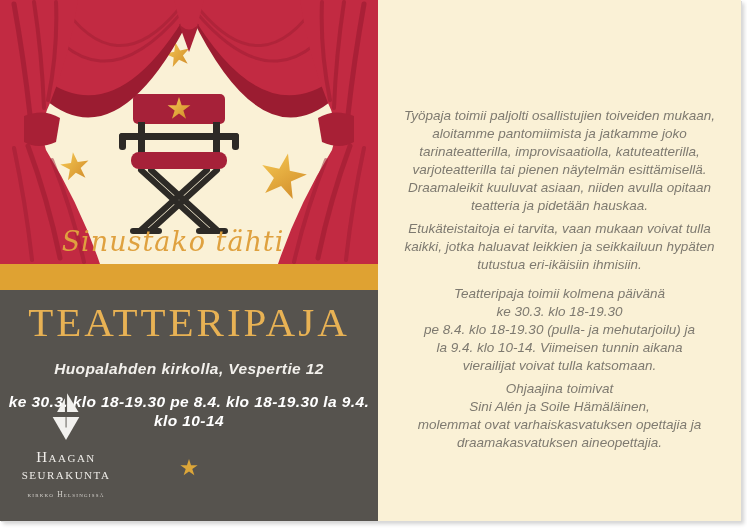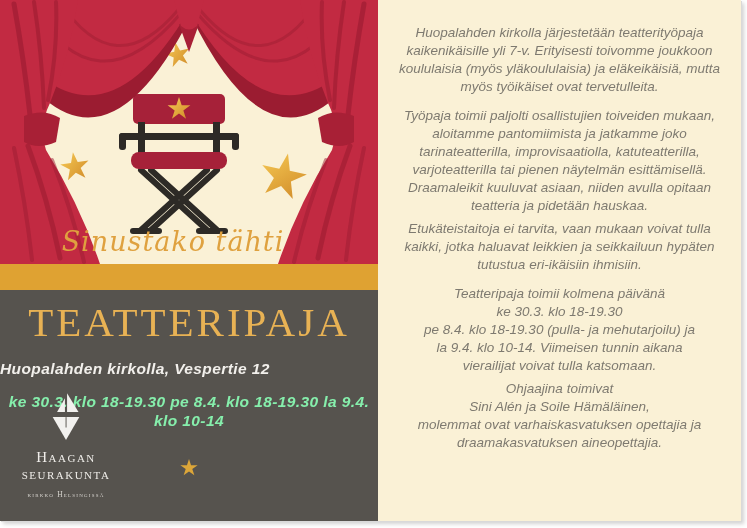--- a/index.html
+++ b/index.html
@@ -8,24 +8,24 @@
          box-shadow:1px 1px 0 #d9d9d9, 3px 3px 4px rgba(0,0,0,0.18);}
   
   .stage{position:absolute;left:0;top:0;width:378px;height:264px;background:#FAF1D6;overflow:hidden;}
   .tagline{position:absolute;left:0;top:226px;width:346px;text-align:center;
            font-family:"DejaVu Serif",serif;font-style:italic;font-size:27px;letter-spacing:1px;color:#DFA13F;}
   .gold-bar{position:absolute;left:0;top:264px;width:378px;height:26px;background:#DFA232;}
   
   .info-panel{position:absolute;left:0;top:290px;width:378px;height:231px;background:#56534E;}
   .gp-title{position:absolute;left:0;top:8px;width:378px;text-align:center;
             font-family:"Liberation Serif",serif;font-size:41px;letter-spacing:3px;color:#E8B254;}
-  .gp-venue{position:absolute;left:0;top:70px;width:378px;
+  .gp-venue{position:absolute;left:0;top:70px;width:378px;text-align:center;
             font-weight:bold;font-style:italic;font-size:15.5px;color:#F2F0EC;letter-spacing:0.4px;}
   .gp-schedule{position:absolute;left:0;top:102px;width:378px;text-align:center;
-            font-weight:bold;font-style:italic;font-size:15.5px;line-height:19px;color:#86efac;letter-spacing:0.4px;}
+            font-weight:bold;font-style:italic;font-size:15.5px;line-height:19px;color:#ffffff;letter-spacing:0.4px;}
   .gp-star{position:absolute;left:0;top:168px;width:378px;text-align:center;}
   .gp-activities{position:absolute;left:0;top:199px;width:378px;text-align:center;
             font-style:italic;font-weight:bold;font-size:10.5px;line-height:15px;color:#BE9540;letter-spacing:0.5px;}
   .gp-logo{position:absolute;left:5px;top:100px;width:122px;text-align:center;}
   .gp-logo-line1{font-family:"Liberation Serif",serif;font-variant:small-caps;font-size:15px;
             letter-spacing:1.5px;color:#EFEDE9;margin-top:5px;}
   .gp-logo-line2{font-family:"Liberation Serif",serif;font-variant:small-caps;font-size:7.5px;
             letter-spacing:1.2px;color:#D8D5D0;margin-top:7px;}
   
   .text-panel{position:absolute;left:378px;top:0;width:363px;height:521px;background:#FAF1D6;
@@ -132,24 +132,20 @@
 
       <div class="gp-star">
         <svg width="20" height="20" viewBox="-1.1 -1.1 2.2 2.2">
           <use xlink:href="#star5" href="#star5" fill="#DCA639"></use>
         </svg>
       </div>
 
     </div>
 
     <div class="text-panel">
-      <div class="para p1">Huopalahden kirkolla järjestetään teatterityöpaja
-kaikenikäisille yli 7-v. Erityisesti toivomme joukkoon
-koululaisia (myös yläkoululaisia) ja eläkeikäisiä, mutta
-myös työikäiset ovat tervetulleita.</div>
       <div class="para p3">Etukäteistaitoja ei tarvita, vaan mukaan voivat tulla
 kaikki, jotka haluavat leikkien ja seikkailuun hypäten
 tutustua eri-ikäisiin ihmisiin.</div>
       <div class="para p2">Työpaja toimii paljolti osallistujien toiveiden mukaan,
 aloitamme pantomiimista ja jatkamme joko
 tarinateatterilla, improvisaatiolla, katuteatterilla,
 varjoteatterilla tai pienen näytelmän esittämisellä.
 Draamaleikit kuuluvat asiaan, niiden avulla opitaan
 teatteria ja pidetään hauskaa.</div>
       <div class="para p4">Teatteripaja toimii kolmena päivänä

